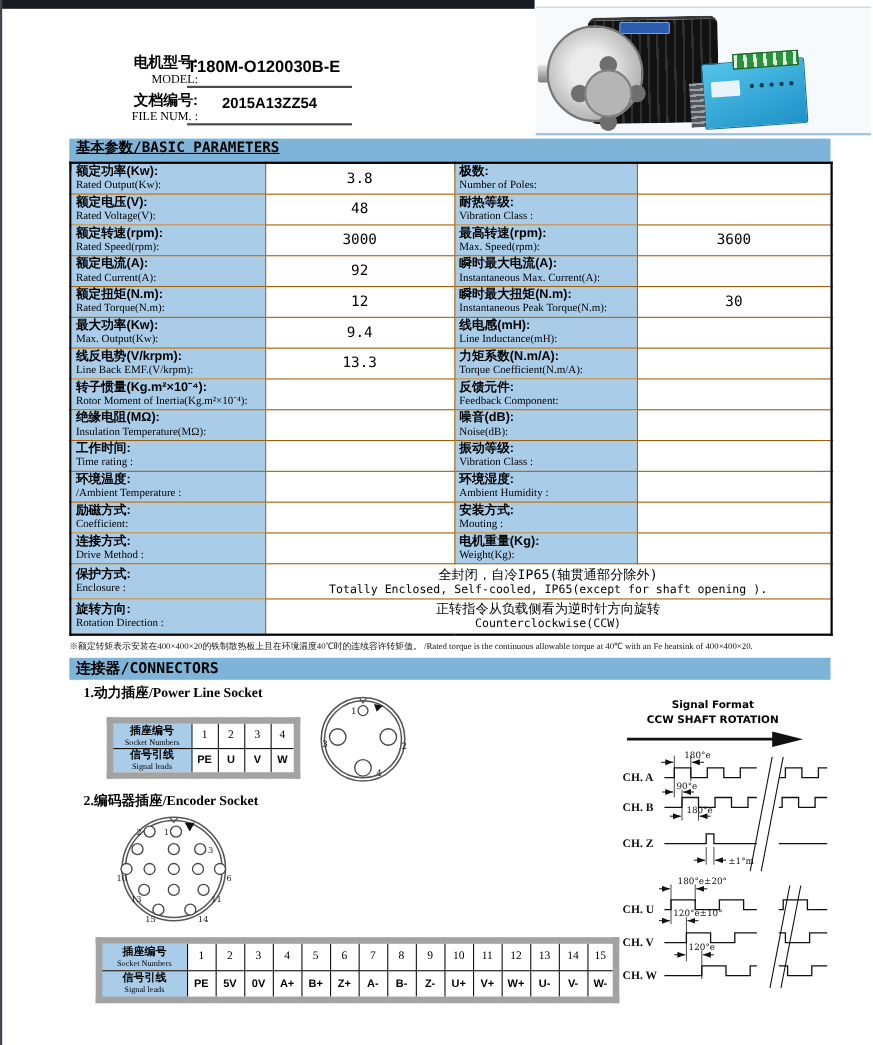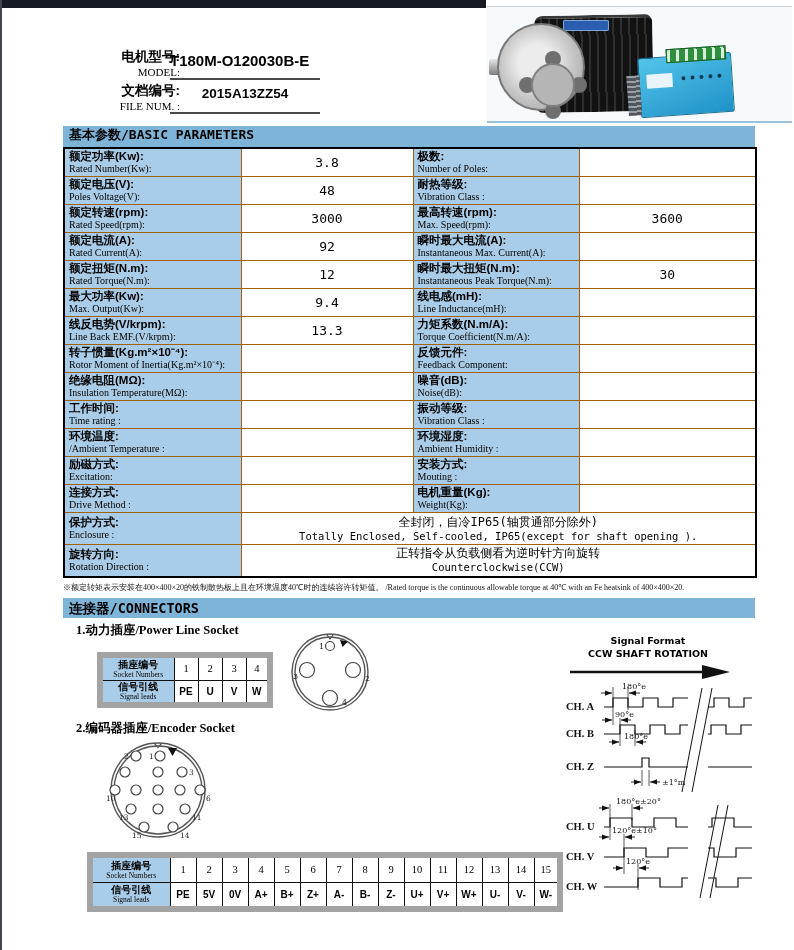--- a/index.html
+++ b/index.html
@@ -37,21 +37,21 @@
          background-image:repeating-linear-gradient(90deg,#d9efd9 0 3px,#2e8f3e 3px 9px);}
   .ctrl-leds{position:absolute;right:10px;top:20px;width:4px;height:4px;border-radius:50%;background:#0a3a52;
          box-shadow:-9px 0 0 #0a3a52,-18px 0 0 #0a3a52,-27px 0 0 #0a3a52,-36px 0 0 #0a3a52;}
   .ctrl-hs{position:absolute;left:-13px;top:16px;width:13px;height:40px;
          background:repeating-linear-gradient(0deg,#50565b 0 3px,#9aa1a6 3px 5px);}
   .ctrl-lab{position:absolute;left:7px;top:16px;width:26px;height:14px;background:#e8f4f9;border-radius:1px;}
 
   
   .secbar{position:absolute;left:63px;width:692px;background:#7eb4d8;color:#000;
           font-family:"DejaVu Sans Mono",monospace;font-weight:bold;padding-left:6px;box-sizing:border-box;}
-  .sec1{top:126px;height:29px;font-size:13px;line-height:18px;}
+  .sec1{top:126px;height:29px;font-size:13px;line-height:18px;text-decoration:underline;}
   .sec2{top:598px;height:20px;font-size:13.5px;line-height:20px;}
 
   
   table{border-collapse:collapse;}
   .params{position:absolute;left:63px;top:147px;width:692px;table-layout:fixed;border:2px solid #000;}
   .params td{border:1px solid #a16207;padding:1px 4px;vertical-align:middle;overflow:hidden;}
   .params tr{height:28px;}
   .params tr.mrow{height:32px;}
   .lbl{background:#a9cde9;}
   .lbl .cn{font-size:11.5px;font-weight:bold;line-height:13px;white-space:nowrap;}
@@ -131,33 +131,33 @@
     <colgroup>
         <col style="width:177px">
         <col style="width:172px">
         <col style="width:166px">
         <col style="width:177px">
       </colgroup>
     <tbody>
         <tr>
       <td class="lbl">
             <div class="cn">额定功率(Kw):</div>
-            <div class="en">Rated Number(Kw):</div>
+            <div class="en">Rated Output(Kw):</div>
           </td>
       <td class="val">3.8</td>
       <td class="lbl">
             <div class="cn">极数:</div>
             <div class="en">Number of Poles:</div>
           </td>
       <td class="val"></td>
     </tr>
     <tr>
       <td class="lbl">
             <div class="cn">额定电压(V):</div>
-            <div class="en">Poles Voltage(V):</div>
+            <div class="en">Rated Voltage(V):</div>
           </td>
       <td class="val">48</td>
       <td class="lbl">
             <div class="cn">耐热等级:</div>
             <div class="en">Vibration Class :</div>
           </td>
       <td class="val"></td>
     </tr>
     <tr>
       <td class="lbl">
@@ -263,21 +263,21 @@
       <td class="val"></td>
       <td class="lbl">
             <div class="cn">环境湿度:</div>
             <div class="en">Ambient Humidity :</div>
           </td>
       <td class="val"></td>
     </tr>
     <tr>
       <td class="lbl">
             <div class="cn">励磁方式:</div>
-            <div class="en">Excitation:</div>
+            <div class="en">Coefficient:</div>
           </td>
       <td class="val"></td>
       <td class="lbl">
             <div class="cn">安装方式:</div>
             <div class="en">Mouting :</div>
           </td>
       <td class="val"></td>
     </tr>
     <tr>
       <td class="lbl">

